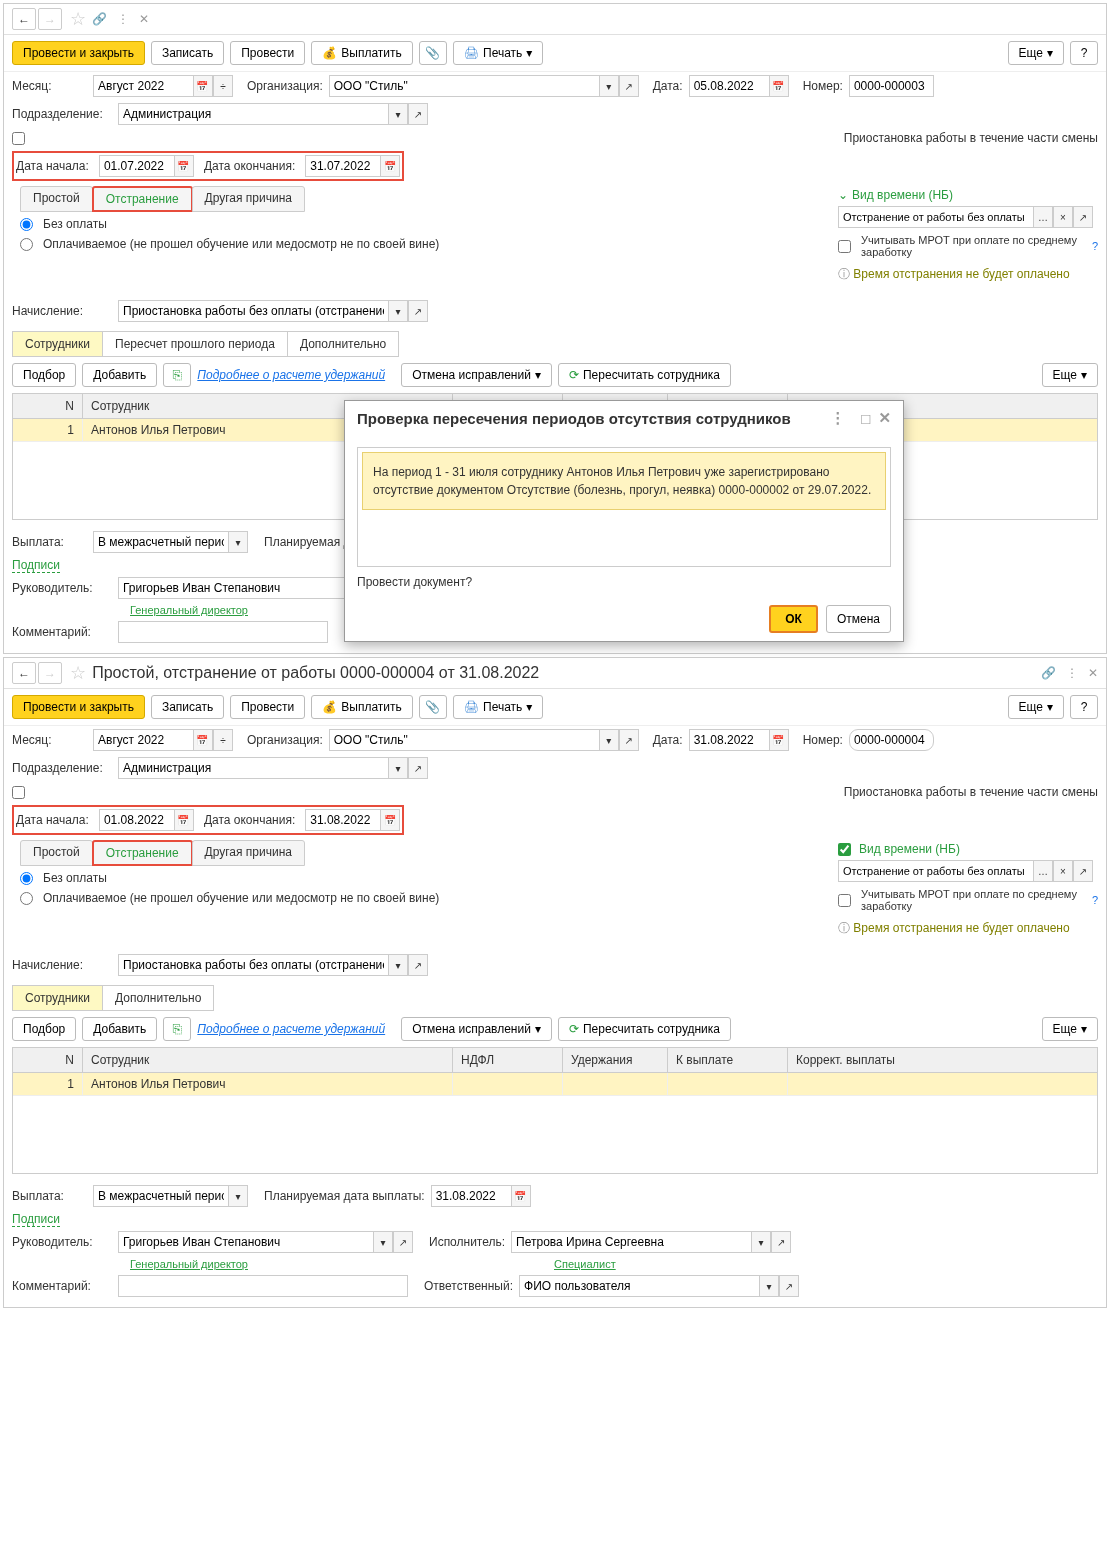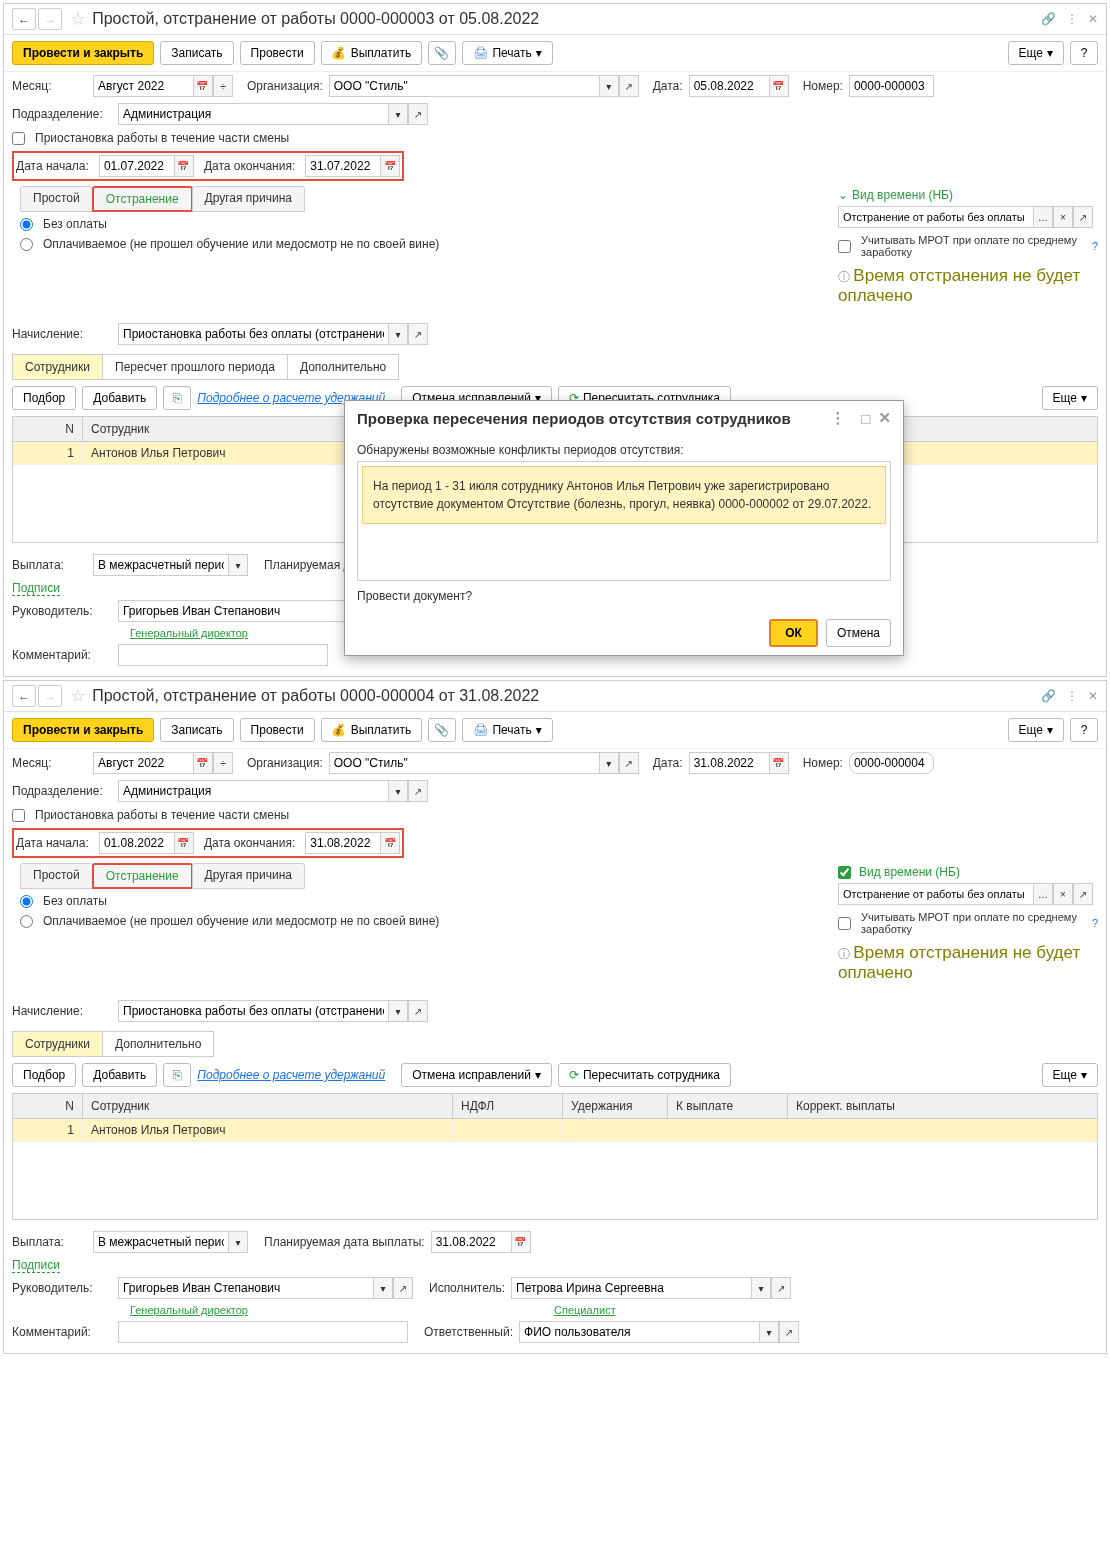--- a/index.html
+++ b/index.html
@@ -5,44 +5,44 @@
 * { box-sizing: border-box; margin: 0; padding: 0; font-family: Arial, sans-serif; }
 body { background: #fff; font-size: 12px; color: #333; }
 .window { border: 1px solid #ccc; margin: 3px; background: #fff; }
 .titlebar { display: flex; align-items: center; padding: 4px 8px; border-bottom: 1px solid #e0e0e0; }
 .nav-btn { width: 24px; height: 22px; border: 1px solid #ccc; background: #fff; margin-right: 2px; display: inline-flex; align-items: center; justify-content: center; cursor: pointer; border-radius: 2px; }
 .star { color: #ccc; font-size: 18px; margin: 0 6px; }
 .title { font-size: 16px; font-weight: normal; flex: 1; }
 .title-icons { display: flex; gap: 10px; align-items: center; color: #999; }
 .toolbar { display: flex; align-items: center; padding: 6px 8px; gap: 6px; border-bottom: 1px solid #eee; }
 .btn { border: 1px solid #bbb; background: #fff; padding: 4px 10px; border-radius: 3px; cursor: pointer; font-size: 12px; display: inline-flex; align-items: center; gap: 4px; }
-.btn-primary { background: #ffd21e; border-color: #d4a900; font-weight: bold; }
+.btn-primary { background: #ffd21e; border-color: #d4a900; font-weight: normal; }
 .btn-icon { width: 28px; padding: 4px; justify-content: center; }
 .spacer { flex: 1; }
 .form-row { display: flex; align-items: center; padding: 3px 8px; gap: 6px; }
 .label { min-width: 100px; }
 .input { border: 1px solid #ccc; padding: 2px 4px; height: 22px; font-size: 12px; }
 .input-group { display: flex; align-items: center; }
 .input-group .input { border-right: none; }
 .input-btn { width: 20px; height: 22px; border: 1px solid #ccc; background: #f5f5f5; display: inline-flex; align-items: center; justify-content: center; cursor: pointer; font-size: 10px; }
-.checkbox-row { display: flex; align-items: center; padding: 3px 8px; gap: 6px; }
+.checkbox-row { display: flex; align-items: center; padding: 3px 8px; gap: 6px; justify-content: space-between; }
 .date-row { display: flex; align-items: center; padding: 3px 8px; gap: 10px; }
 .highlighted-box { border: 2px solid #e74c3c; padding: 2px; display: inline-flex; align-items: center; gap: 10px; }
 .tabs { display: flex; padding: 2px 8px; gap: 0; }
 .tab { border: 1px solid #ccc; padding: 4px 12px; background: #f5f5f5; cursor: pointer; margin-right: -1px; border-radius: 3px 3px 0 0; }
 .tab.highlight { border: 2px solid #e74c3c; color: #2a9d3f; }
 .radio-row { display: flex; align-items: center; padding: 3px 8px; gap: 6px; }
 .link { color: #1a73e8; text-decoration: underline; cursor: pointer; font-style: italic; }
 .dashed-link { color: #2a9d3f; border-bottom: 1px dashed #2a9d3f; cursor: pointer; }
 .content-split { display: flex; padding: 0 8px; }
 .left-col { flex: 1; }
 .right-col { width: 260px; padding-top: 4px; }
 .expand-header { color: #2a9d3f; cursor: pointer; display: flex; align-items: center; gap: 4px; }
 .info-icon { color: #999; }
-.olive-text { color: #808000; font-size: 17px; }
+.olive-text { color: #808000; font-size: 12px; }
 .section-tabs { display: flex; margin: 6px 8px 0 8px; }
 .section-tab { border: 1px solid #ccc; padding: 5px 12px; background: #fff; cursor: pointer; margin-right: -1px; }
 .section-tab.active { background: #fef9c3; }
 .table-toolbar { display: flex; padding: 6px 8px; gap: 6px; align-items: center; }
 .grid { margin: 0 8px; border: 1px solid #ccc; }
 .grid-header { display: flex; background: #f0f0f0; border-bottom: 1px solid #ccc; }
 .grid-header > div { padding: 5px 8px; border-right: 1px solid #ccc; font-size: 12px; }
 .grid-row { display: flex; background: #fff4c2; border-bottom: 1px solid #eee; }
 .grid-row > div { padding: 4px 8px; border-right: 1px solid #eee; }
 .grid-body { min-height: 100px; }
@@ -63,21 +63,20 @@
 .gen-dir { color: #2a9d3f; text-decoration: underline; font-size: 11px; padding: 2px 8px; display: block; margin-left: 118px; }
 </style>
 </head>
 <body>
 
 <div class="window" style="position:relative;">
   <div class="titlebar">
     <span class="nav-btn">←</span>
     <span class="nav-btn" style="color:#ccc">→</span>
     <span class="star">☆</span>
-    <span class="title">Простой, отстранение от работы 0000-000003 от 05.08.2022</span>
     <div class="title-icons">
       <span>🔗</span>
       <span>⋮</span>
       <span>✕</span>
     </div>
   </div>
 
   <div class="toolbar">
     <button class="btn btn-primary">Провести и закрыть</button>
     <button class="btn">Записать</button>
@@ -262,21 +261,20 @@
   </div>
 
   <div class="dialog" style="top:396px;left:340px;width:560px">
     <div class="dialog-title">
       <span style="flex:1">Проверка пересечения периодов отсутствия сотрудников</span>
       <span style="color:#999;margin:0 8px;cursor:pointer">⋮</span>
       <span style="color:#999;margin:0 8px;cursor:pointer">□</span>
       <span style="color:#999;cursor:pointer">✕</span>
     </div>
     <div class="dialog-body">
-      <div>Обнаружены возможные конфликты периодов отсутствия:</div>
       <div class="msg-area">
         <div class="warning-box" style="margin:4px">На период 1 - 31 июля сотруднику Антонов Илья Петрович уже зарегистрировано отсутствие документом Отсутствие (болезнь, прогул, неявка) 0000-000002 от 29.07.2022.</div>
       </div>
       <div style="margin-top:8px">Провести документ?</div>
     </div>
     <div class="dialog-footer">
       <button class="btn btn-ok">ОК</button>
       <button class="btn">Отмена</button>
     </div>
   </div>

